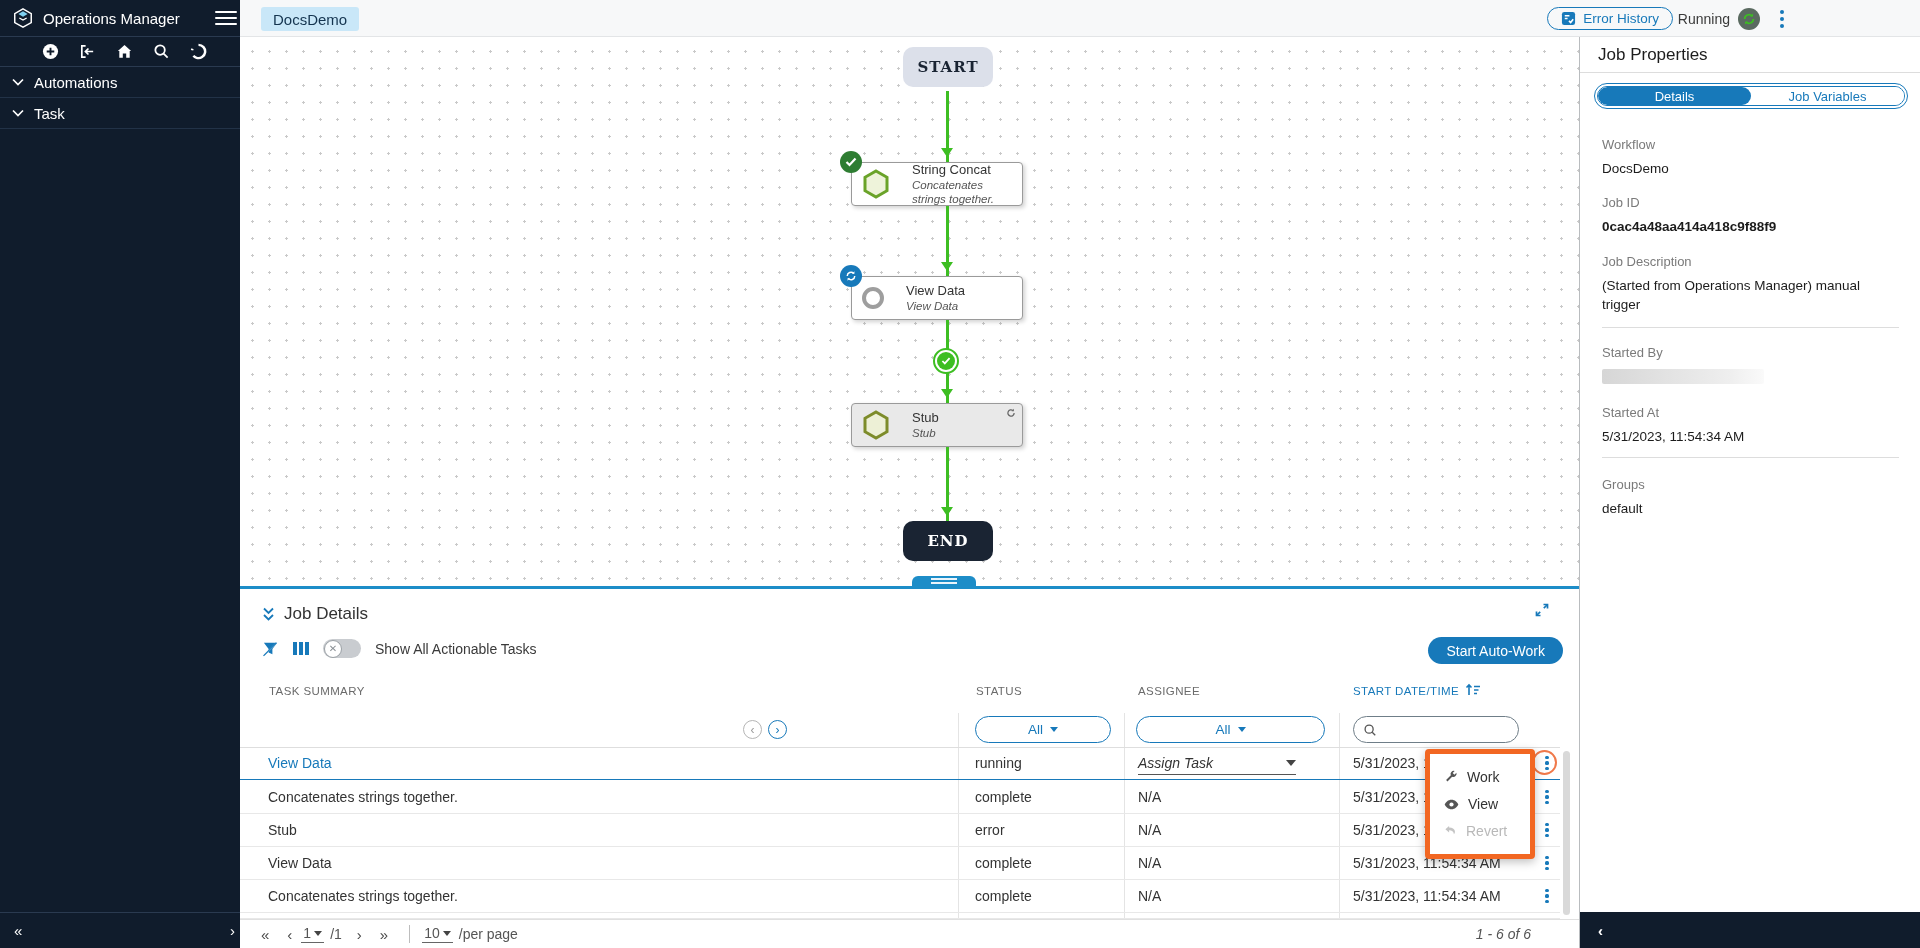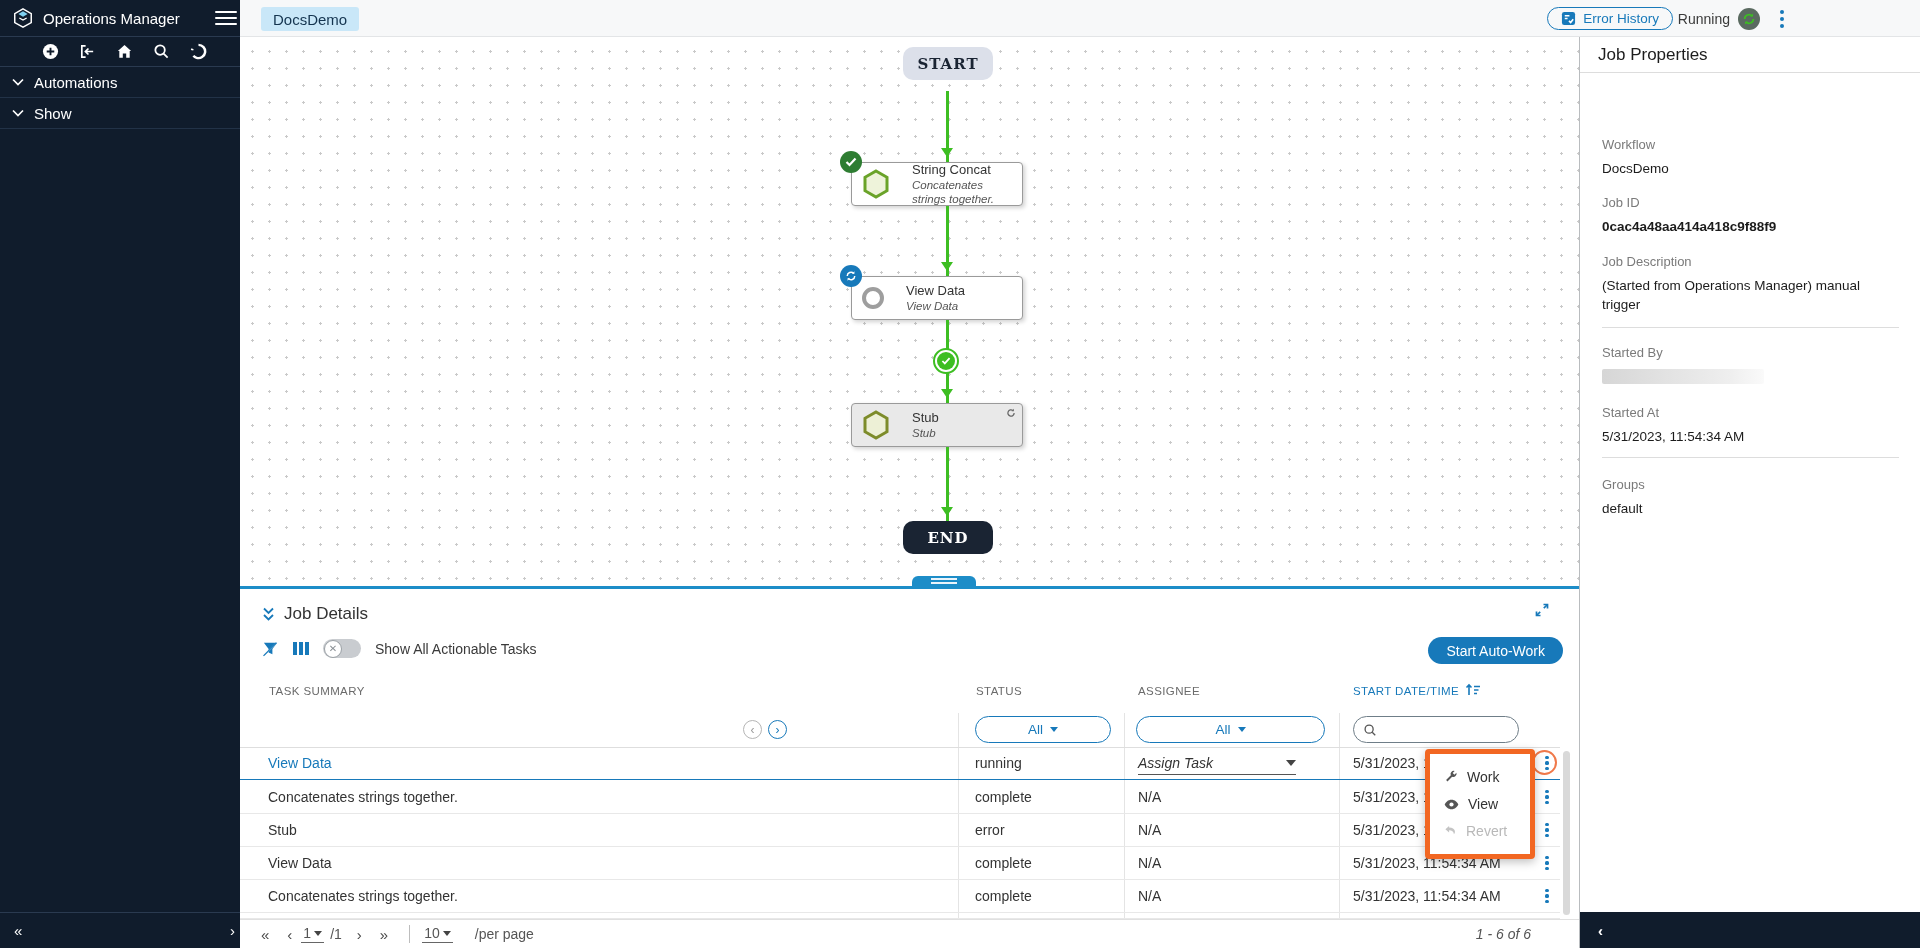--- a/index.html
+++ b/index.html
@@ -23,21 +23,21 @@
   .err-btn{position:absolute;right:247px;top:7px;height:23px;border:1.5px solid #1779ba;border-radius:13px;display:flex;align-items:center;gap:7px;padding:0 13px;color:#1779ba;font-size:13.5px;background:#f7f8f9;cursor:pointer;}
   .run-wrap{position:absolute;right:160px;top:7px;height:24px;display:flex;align-items:center;gap:8px;}
   .run-txt{font-size:14px;color:#3a3a3a;}
   .run-ico{width:22px;height:22px;border-radius:50%;background:#5a6a60;display:flex;align-items:center;justify-content:center;}
   .kebab-top{position:absolute;right:130px;top:8px;width:16px;height:22px;display:flex;flex-direction:column;align-items:center;justify-content:center;gap:3px;cursor:pointer;}
   .kebab-top i{width:4px;height:4px;border-radius:50%;background:#1779ba;}
 
   
   .canvas{position:absolute;left:240px;top:37px;width:1339px;height:549px;background:#fff;
     background-image:radial-gradient(circle,#c9c9c9 1.1px,transparent 1.1px);background-size:17px 17px;background-position:4px 6px;}
-  .term-node{position:absolute;width:90px;height:33px;border-radius:10px;display:flex;align-items:center;justify-content:center;
+  .term-node{position:absolute;width:90px;height:40px;border-radius:10px;display:flex;align-items:center;justify-content:center;
     font-family:"DejaVu Serif",serif;font-weight:bold;font-size:15px;letter-spacing:1px;}
   .n-start{left:663px;top:10px;background:#dce0ea;color:#1a2433;}
   .n-end{left:663px;top:484px;background:#1a2433;color:#fff;}
   .task-node{position:absolute;left:611px;width:172px;height:44px;background:#fff;border:1px solid #9a9a9a;border-radius:4px;
     box-shadow:2px 2px 4px rgba(0,0,0,.18);display:flex;align-items:center;padding:0 10px;gap:22px;}
   .task-node .tt{font-size:13px;color:#333;line-height:1.25;}
   .task-node .ts{font-size:11.5px;color:#555;font-style:italic;line-height:1.25;}
   .gray-circle{width:22px;height:22px;border:4px solid #9e9e9e;border-radius:50%;}
   .arrow{position:absolute;left:705.5px;width:3px;background:#3dbe22;}
   .arrow:after{content:"";position:absolute;left:-5px;bottom:-1px;border:6.5px solid transparent;border-top:9px solid #3dbe22;}
@@ -169,21 +169,21 @@
           </svg>
         </span>
       <span>Automations</span>
     </div>
     <div class="sb-row" style="top:98px;">
       <span>
           <svg width="12" height="8" viewBox="0 0 12 8">
             <path d="M1 1.5 6 6.5 11 1.5" fill="none" stroke="#fff" stroke-width="1.7"></path>
           </svg>
         </span>
-      <span>Show</span>
+      <span>Task</span>
     </div>
     <div class="sb-foot">
       <span class="chev">«</span>
       <span class="chev">›</span>
     </div>
   </div>
 
   <div class="topbar">
     <div class="wf-tab">DocsDemo</div>
     <div class="err-btn">
@@ -461,29 +461,35 @@
           <span class="car"></span>
         </span>
       <span style="margin-left:6px;">/1</span>
       <span class="pg-ico" style="margin-left:6px;">›</span>
       <span class="pg-ico">»</span>
       <span class="pg-bar"></span>
       <span class="pg-dd">
           <span>10</span>
           <span class="car"></span>
         </span>
-      <span style="margin-left:22px;">/per page</span>
+      <span style="margin-left:6px;">/per page</span>
       <span class="pg-range">1 - 6 of 6</span>
     </div>
   </div>
 
   <div class="rp">
     <div class="rp-title">Job Properties</div>
     <div class="rp-div" style="top:35px;"></div>
 
+    <div class="seg">
+      <div class="seg-in">
+        <div class="seg-btn seg-active">Details</div>
+        <div class="seg-btn seg-idle">Job Variables</div>
+      </div>
+    </div>
 
     <span class="fld-l" style="top:100px;">Workflow</span>
     <span class="fld-v" style="top:123px;">DocsDemo</span>
 
     <span class="fld-l" style="top:158px;">Job ID</span>
     <span class="fld-v" style="top:181px;font-weight:bold;">0cac4a48aa414a418c9f88f9</span>
 
     <span class="fld-l" style="top:217px;">Job Description</span>
     <span class="fld-v" style="top:240px;width:295px;">(Started from Operations Manager) manual trigger</span>
 

